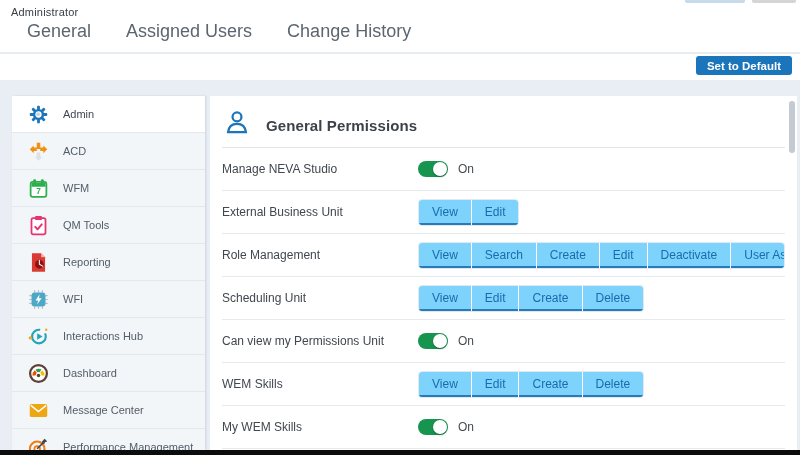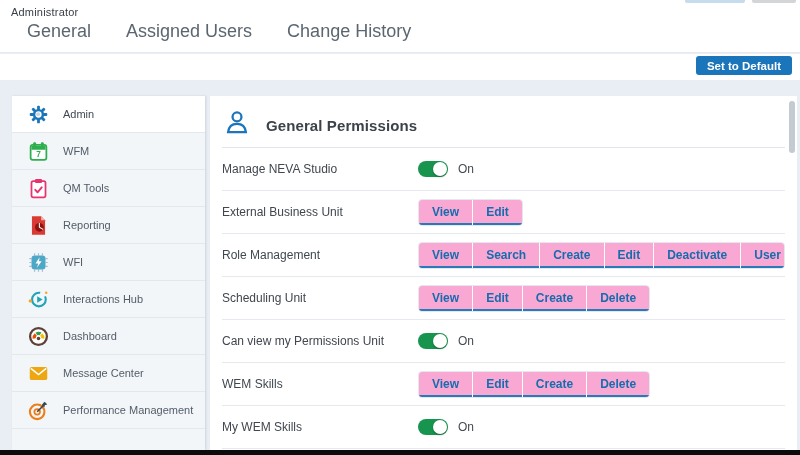--- a/index.html
+++ b/index.html
@@ -44,21 +44,21 @@
   .perm-label { flex:0 0 196px; font-size:12px; color:#40474e; }
 
   
   .toggle-wrap { display:flex; align-items:center; }
   .toggle { position:relative; width:30px; height:16px; border-radius:8px; background:#17954e; cursor:pointer; }
   .toggle .knob { position:absolute; top:1px; right:1px; width:14px; height:14px; border-radius:50%; background:#fff; box-shadow:0 1px 2px rgba(0,0,0,.35); }
   .toggle-state { margin-left:10px; font-size:12px; color:#454c52; }
 
   
   .btn-group { display:inline-flex; gap:1px; background:#fff; border:1px solid #e1e8f0; border-radius:4px; overflow:hidden; }
-  .perm-btn { background:#f9a8d4; border:none; border-bottom:2px solid #2a7ab8; padding:5px 13px 4px 13px; font-family:inherit; font-size:12px; font-weight:700; color:#176cae; cursor:pointer; white-space:nowrap; }
+  .perm-btn { background:#7dd3fc; border:none; border-bottom:2px solid #2a7ab8; padding:5px 13px 4px 13px; font-family:inherit; font-size:12px; font-weight:400; color:#176cae; cursor:pointer; white-space:nowrap; }
 
   
   .panel { position:absolute; }
   .scroll-thumb { position:absolute; right:2px; top:5px; width:6px; height:52px; border-radius:3px; background:#c3cad2; cursor:grab; }
 
   
   .bottom-bar { position:absolute; left:0; right:0; bottom:0; height:5px; background:#0c0c0c; }
 </style>
 </head>
 <body>
@@ -94,20 +94,29 @@
               </g>
               <circle cx="12" cy="12" r="3.6" fill="#fff"></circle>
               <circle cx="11.6" cy="11.6" r="2.3" fill="#ccd6df"></circle>
             </svg>
           </span>
           <span class="side-label">Admin</span>
         </div>
         <div class="side-item">
           <span class="side-icon">
             <svg viewBox="0 0 24 24">
+              <path fill="#dde2e8" d="M10 13h4v5h2.5L12 22.5 7.5 18H10z"></path>
+              <path fill="#f29111" d="M2 9.5L6.5 5v2.5H10v4H6.5V14zM22 9.5L17.5 5v2.5H14v4h3.5V14zM10 2h4v7h-4z" transform="rotate(0 12 12)"></path>
+            </svg>
+          </span>
+          <span class="side-label">ACD</span>
+        </div>
+        <div class="side-item">
+          <span class="side-icon">
+            <svg viewBox="0 0 24 24">
               <rect x="3" y="4.5" width="18" height="17" rx="2.5" fill="#fff" stroke="#2eaf4e" stroke-width="2"></rect>
               <rect x="4" y="5.5" width="16" height="4.5" fill="#2eaf4e"></rect>
               <rect x="6" y="1.5" width="3.2" height="4.5" rx="1.2" fill="#2eaf4e"></rect>
               <rect x="14.8" y="1.5" width="3.2" height="4.5" rx="1.2" fill="#2eaf4e"></rect>
               <text x="12" y="18.5" font-size="9.5" font-weight="bold" fill="#2eaf4e" text-anchor="middle" font-family="Liberation Sans,sans-serif">7</text>
             </svg>
           </span>
           <span class="side-label">WFM</span>
         </div>
         <div class="side-item">

